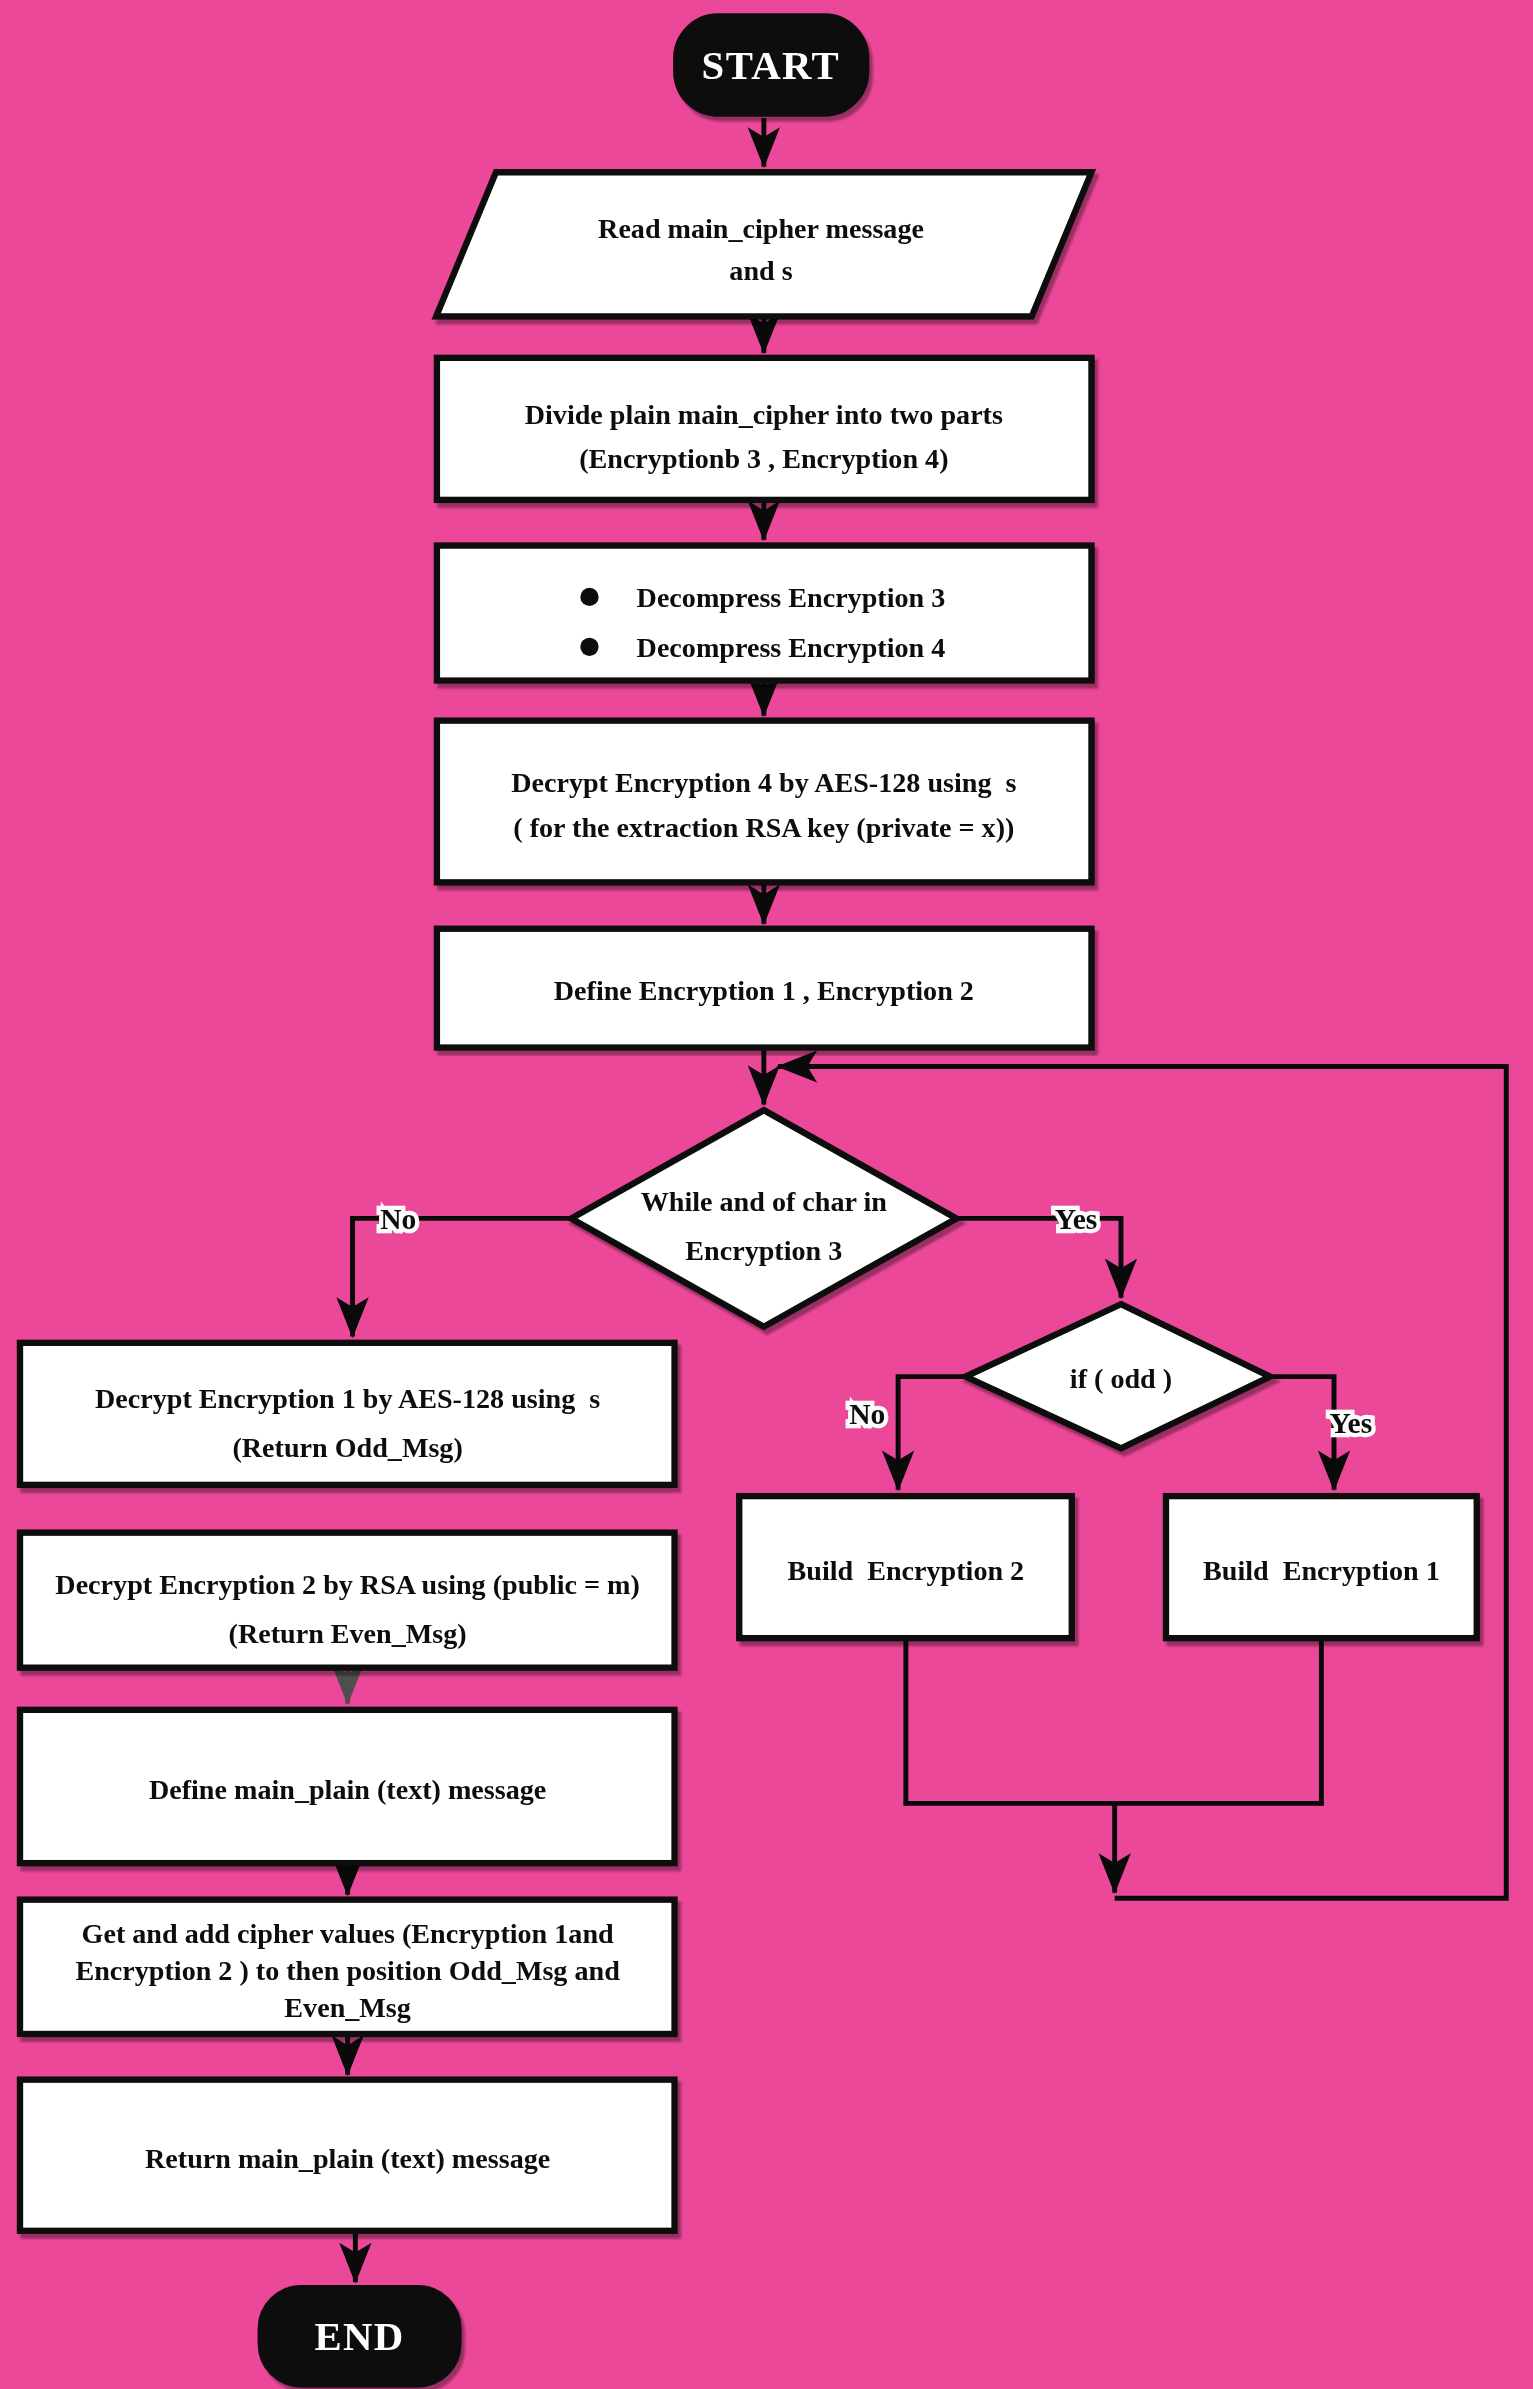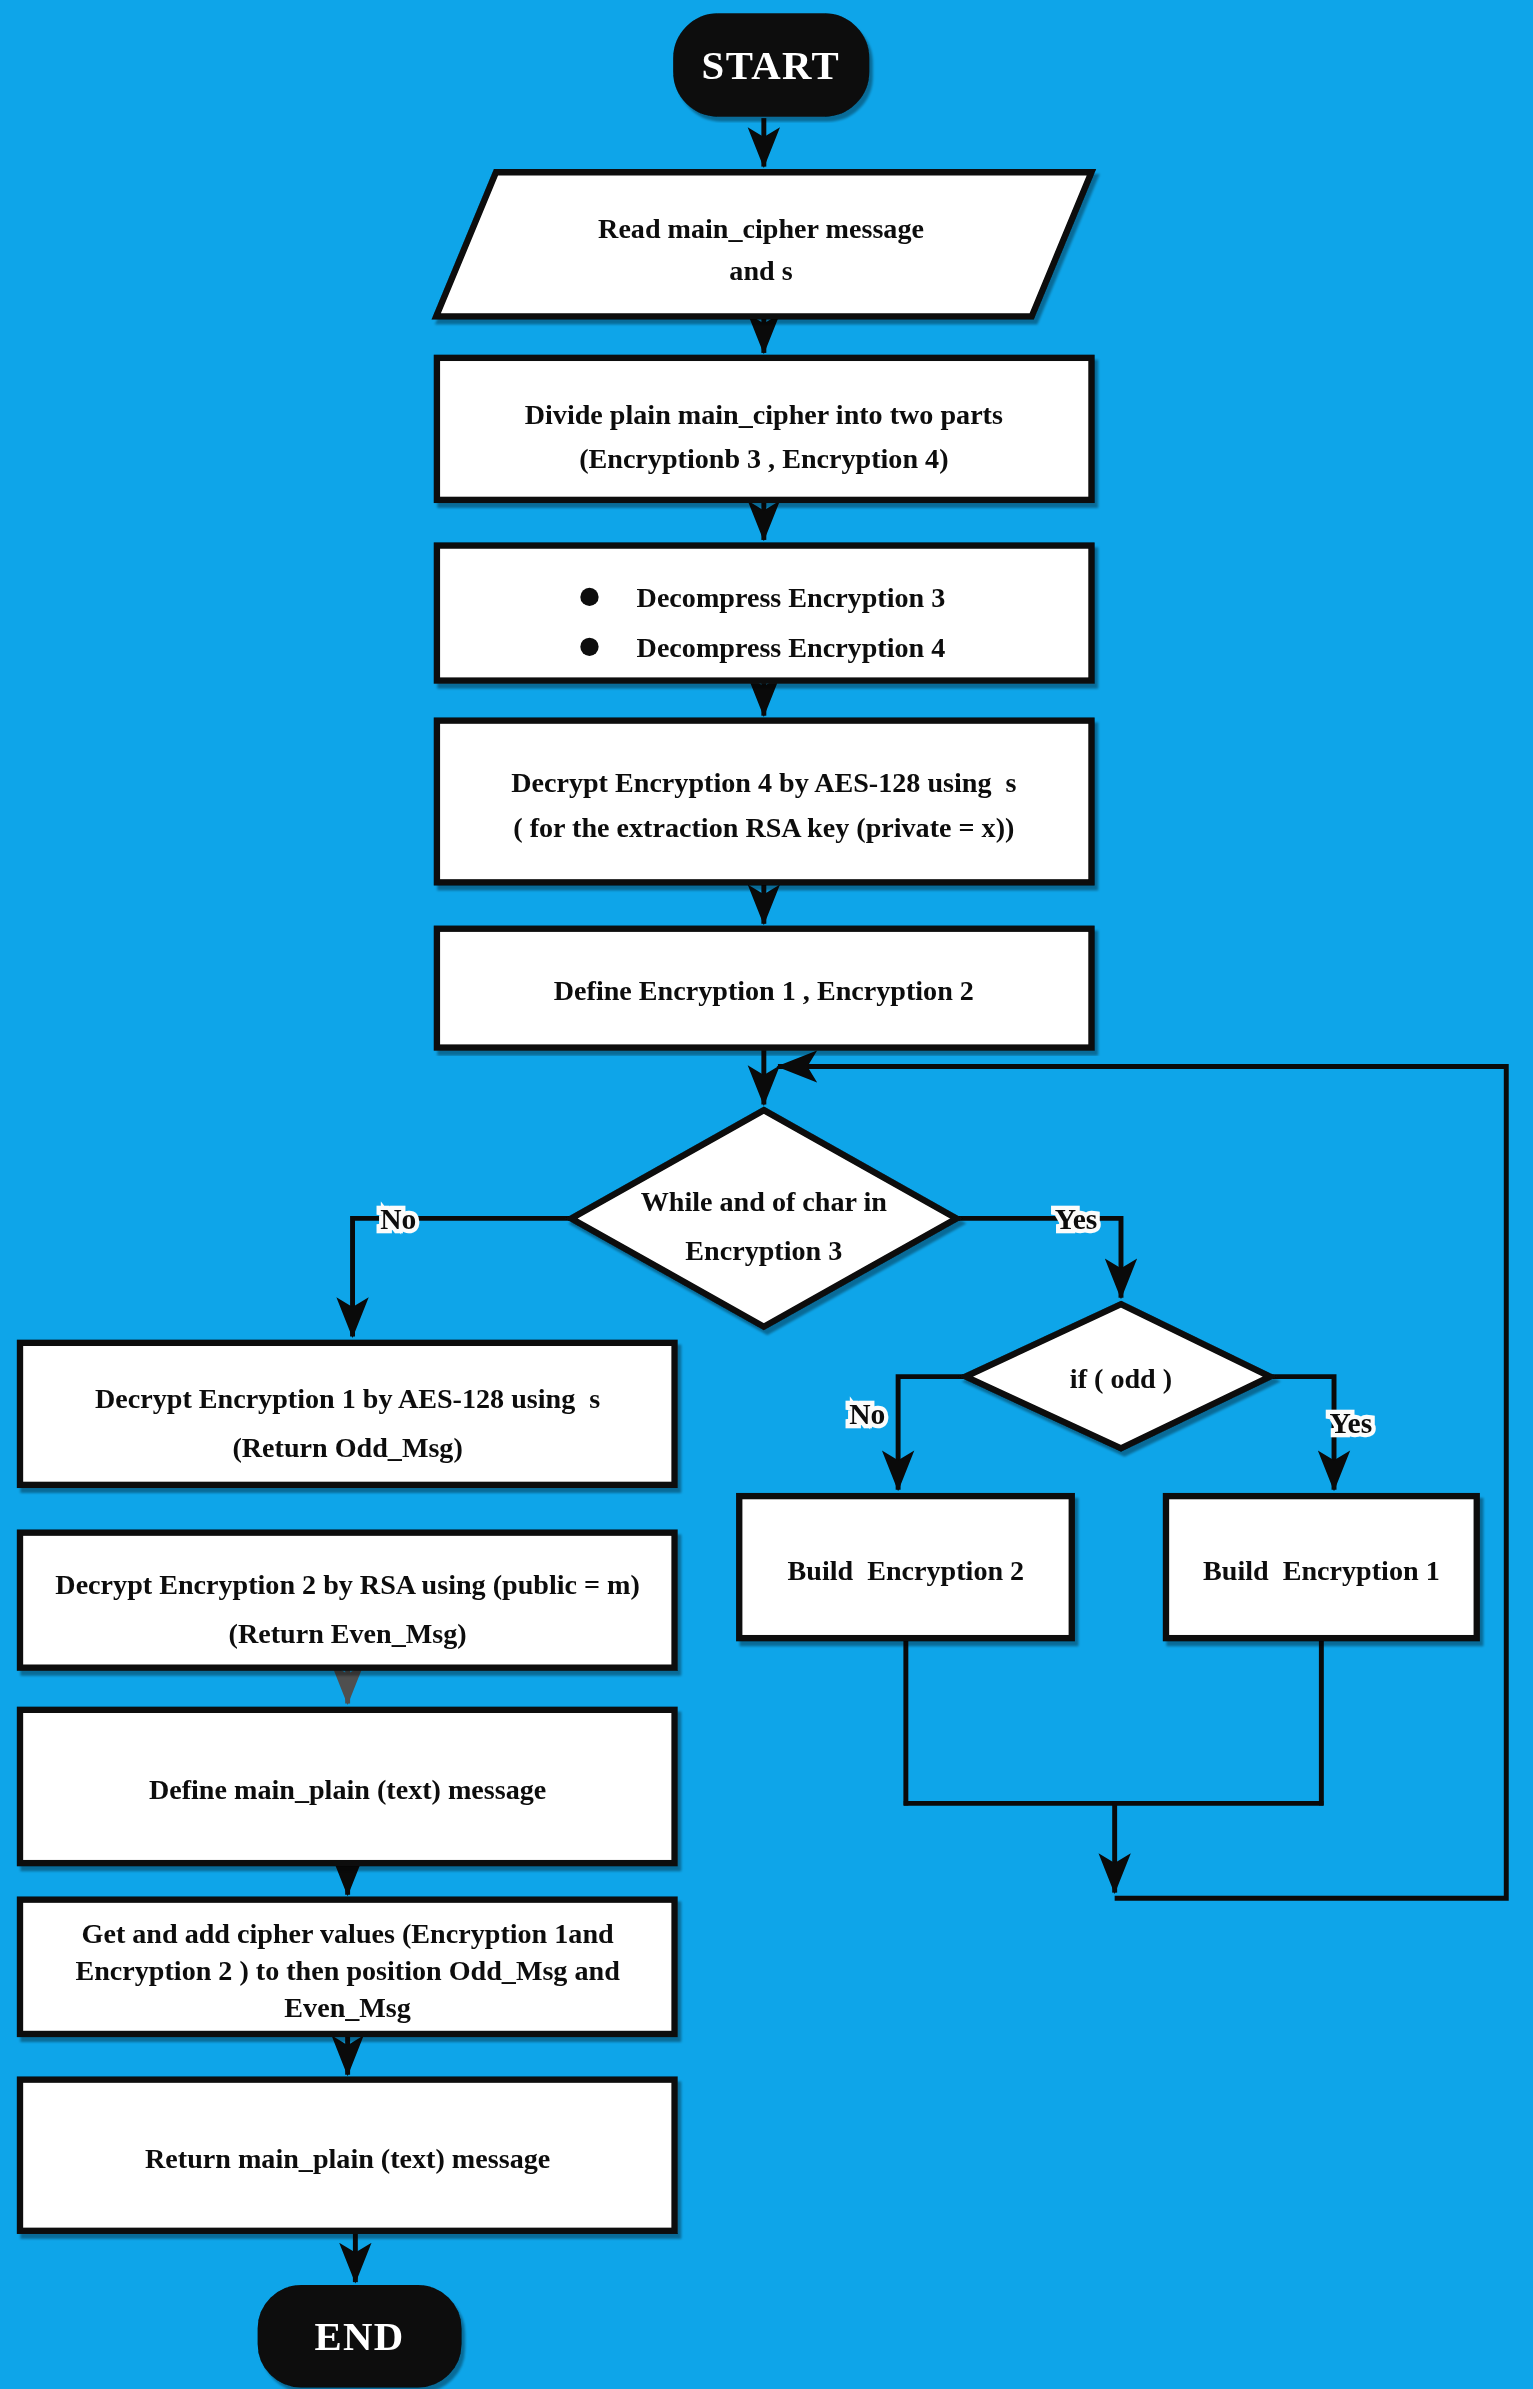--- a/index.html
+++ b/index.html
@@ -1,17 +1,17 @@
 <!DOCTYPE html>
 <html style="font-size:11.3px"><head>
 <meta charset="utf-8">
 <style>
   html,body{margin:0;padding:0;background:#e8e8e8;}
   #canvas{
-    width:1534px;height:2389px;background:#0ea5e9;position:relative;
+    width:1534px;height:2389px;background:#ec4899;position:relative;
     font-family:"Liberation Serif","DejaVu Serif",serif;
   }
   svg{display:block}
   .shape{fill:#ffffff;stroke:#0a0a0a;stroke-width:9;}
   .terminator{fill:#0a0a0a;stroke:#0a0a0a;stroke-width:4;}
   .edge{fill:none;stroke:#0a0a0a;stroke-width:7;}
   .edge.gray{stroke:#4f4f4f;}
   .boxtext{
     font-family:"Liberation Serif","DejaVu Serif",serif;
     font-weight:700;font-size:40px;fill:#0d0d0d;text-anchor:middle;

